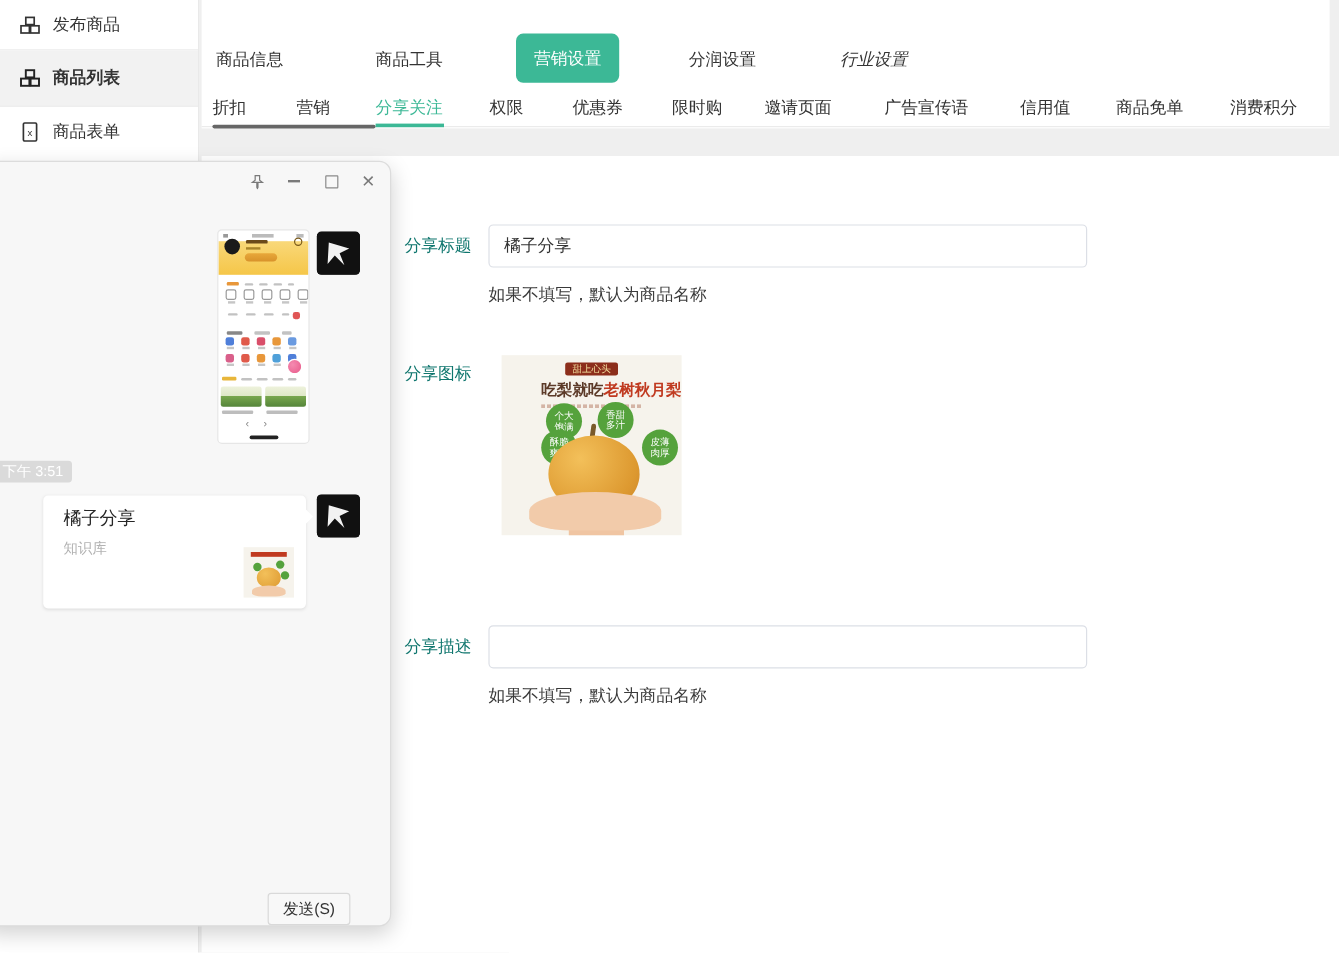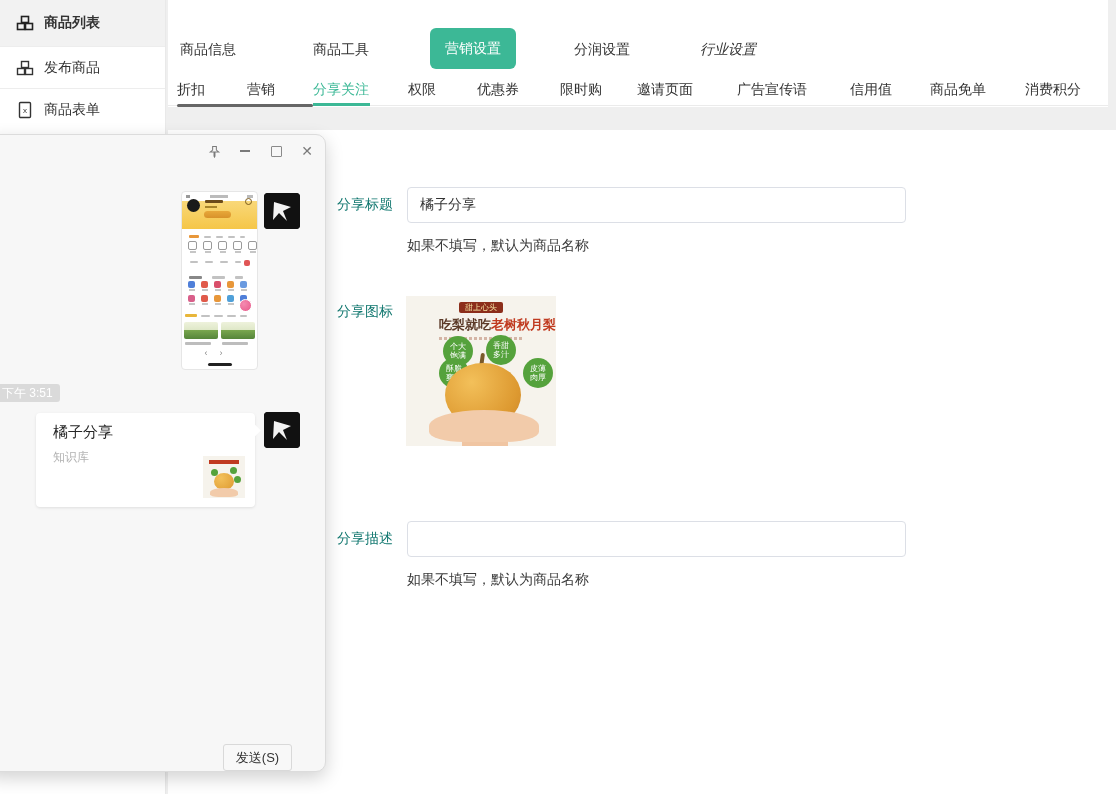--- a/index.html
+++ b/index.html
@@ -41,21 +41,21 @@
   .form-label{position:absolute;left:337px;width:62px;font-size:14px;color:#0f766e;z-index:3;}
   .fl1{top:196px;} .fl2{top:303px;} .fl3{top:530px;}
   .form-input{position:absolute;left:407px;width:499px;height:36px;box-sizing:border-box;
               border:1px solid #dcdfe6;border-radius:4px;padding:0 12px;font-size:14px;color:#333;
               background:#fff;outline:none;z-index:3;font-family:inherit;}
   .fi1{top:187px;} .fi3{top:521px;}
   .hint{position:absolute;left:407px;font-size:14px;color:#3a3a3a;z-index:3;}
   .h1{top:237px;} .h2{top:459px;} .h3{top:571px;}
 
   
-  .share-img{left:406px;top:296px;width:150px;height:150px;background:#f6f3ec;z-index:3;cursor:pointer;overflow:hidden;}
+  .share-img{left:418px;top:296px;width:150px;height:150px;background:#f6f3ec;z-index:3;cursor:pointer;overflow:hidden;}
   .pi-badge{position:absolute;left:50%;transform:translateX(-50%);top:6px;background:#8c2e1b;color:#f5e2a0;
             font-size:8px;line-height:11px;padding:0 6px;border-radius:2px;white-space:nowrap;}
   .pi-title{position:absolute;left:0;top:20px;width:100%;text-align:right;font-size:13px;font-weight:bold;white-space:nowrap;}
   .pi-title .pfx{color:#5c3a28;} .pi-title .main{color:#c03a20;}
   .pi-subline{position:absolute;left:33px;top:41px;width:84px;height:3px;opacity:.75;
               background:repeating-linear-gradient(90deg,#c9a08e 0 3px,transparent 3px 5px);}
   .pi-feature{position:absolute;width:30px;height:30px;border-radius:50%;background:#55a23c;color:#fff;
               font-size:8px;line-height:9px;display:flex;flex-direction:column;align-items:center;
               justify-content:center;text-align:center;}
   .pf1{left:37px;top:40px;} .pf2{left:80px;top:39px;} .pf3{left:2px;top:62px;margin-left:31px;} .pf4{left:117px;top:62px;}
@@ -129,35 +129,35 @@
 </head>
 <body>
 
 <div id="screen">
 
   <div class="abs bg-gray"></div>
   <div class="abs header-card"></div>
   <div class="abs content-card"></div>
 
   <div class="abs sidebar">
+    <div class="side-item i1">
+      <svg class="side-icon" viewBox="0 0 18 18">
+        <rect x="5.5" y="2.5" width="7" height="6" fill="none" stroke="#333" stroke-width="1.4"></rect>
+        <rect x="1.5" y="9.5" width="7" height="6" fill="none" stroke="#333" stroke-width="1.4"></rect>
+        <rect x="9.5" y="9.5" width="7" height="6" fill="none" stroke="#333" stroke-width="1.4"></rect>
+      </svg>
+      <span>发布商品</span>
+    </div>
     <div class="side-item i2">
       <svg class="side-icon" viewBox="0 0 18 18">
         <rect x="5.5" y="2.5" width="7" height="6" fill="none" stroke="#222" stroke-width="1.6"></rect>
         <rect x="1.5" y="9.5" width="7" height="6" fill="none" stroke="#222" stroke-width="1.6"></rect>
         <rect x="9.5" y="9.5" width="7" height="6" fill="none" stroke="#222" stroke-width="1.6"></rect>
       </svg>
       <span>商品列表</span>
-    </div>
-    <div class="side-item i1">
-      <svg class="side-icon" viewBox="0 0 18 18">
-        <rect x="5.5" y="2.5" width="7" height="6" fill="none" stroke="#333" stroke-width="1.4"></rect>
-        <rect x="1.5" y="9.5" width="7" height="6" fill="none" stroke="#333" stroke-width="1.4"></rect>
-        <rect x="9.5" y="9.5" width="7" height="6" fill="none" stroke="#333" stroke-width="1.4"></rect>
-      </svg>
-      <span>发布商品</span>
     </div>
     <div class="side-item i3">
       <svg class="side-icon" viewBox="0 0 18 18">
         <rect x="3.5" y="1.5" width="11" height="15" rx="1" fill="none" stroke="#333" stroke-width="1.4"></rect>
         <text x="9" y="12" font-size="8" text-anchor="middle" fill="#333">x</text>
       </svg>
       <span>商品表单</span>
     </div>
   </div>
 

